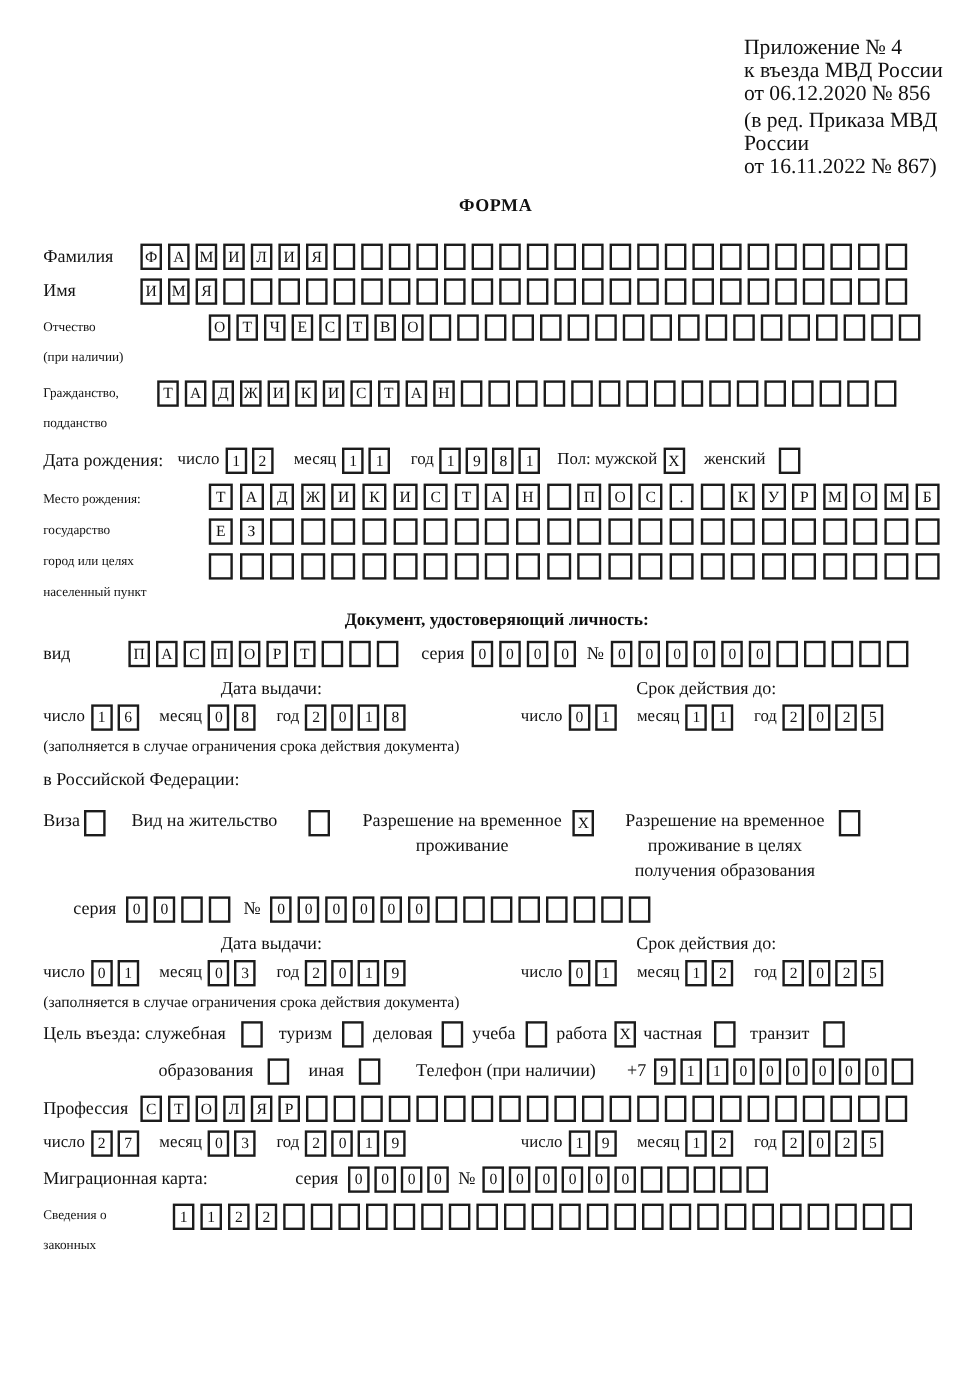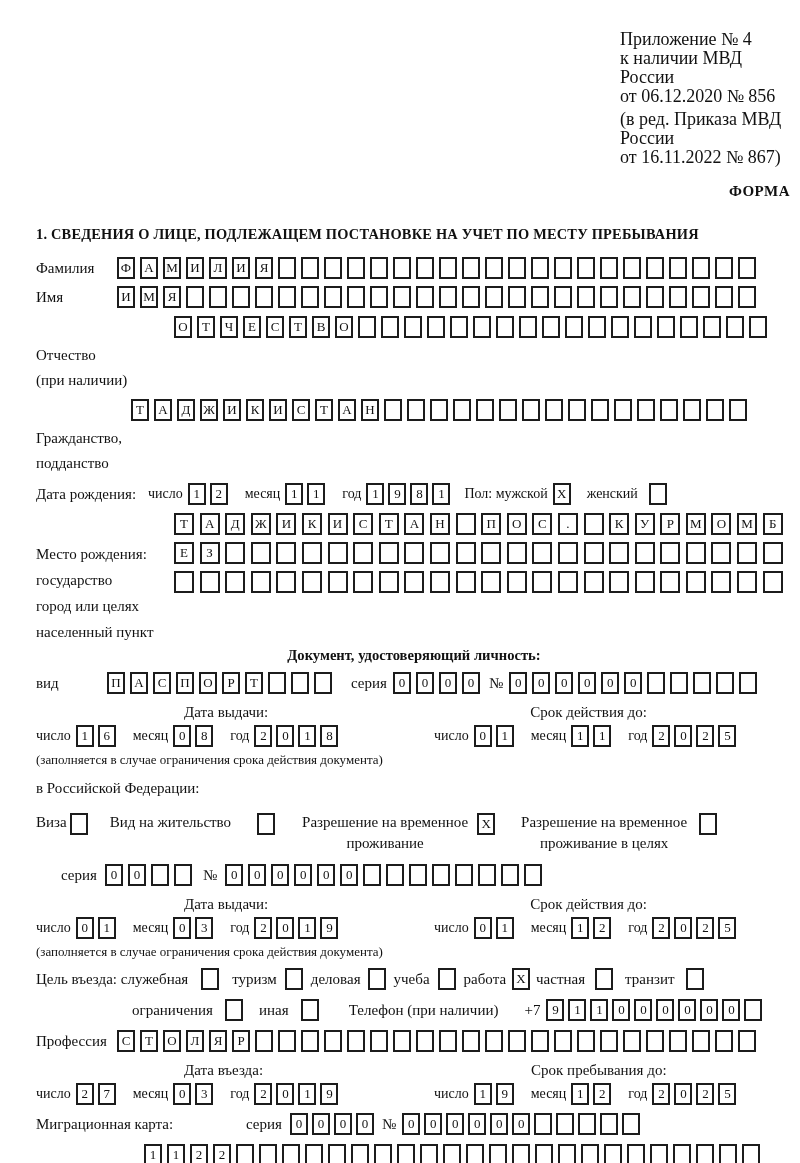--- a/index.html
+++ b/index.html
@@ -1,35 +1,35 @@
 <!DOCTYPE html>
 <html><head>
 <meta charset="utf-8">
 <style>
   html,body{margin:0;padding:0;background:#fff;}
   body{width:800px;height:1163px;overflow:hidden;font-family:"Liberation Serif","DejaVu Serif",serif;color:#111;}
   .page{box-sizing:border-box;width:800px;height:1163px;padding:30px 8px 0 36px;position:relative;}
   .appendix{margin-left:584px;font-size:18px;line-height:19px;}
   .appendix .grp2{margin-top:4px;}
-  .forma{text-align:right;font-weight:bold;font-size:15px;margin-top:16px;padding-right:2px;letter-spacing:.5px;}
+  .forma{text-align:center;font-weight:bold;font-size:15px;margin-top:16px;padding-right:2px;letter-spacing:.5px;}
   .title{ text-align:center;font-weight:bold;font-size:15px;margin-top:22px;line-height:23px;letter-spacing:.2px;}
   .title .uline{display:inline-block;width:64px;border-bottom:2px solid #333;height:14px;margin-left:10px;}
   .sect{font-weight:bold;font-size:14.4px;margin-top:26px;margin-bottom:14px;letter-spacing:.2px;}
   .row{display:flex;align-items:center;margin-bottom:7px;}
   .row.top{align-items:flex-start;}
   .lbl{font-size:15px;flex:none;}
   .w80{width:81px;}
   .w138{width:138px;}
   .w95{width:95px;}
   .cells{display:inline-flex;flex:none;}
   .cell{box-sizing:border-box;flex:none;width:18px;height:22px;border:2px solid #1c1c1c;margin-right:5px;
         display:inline-flex;align-items:center;justify-content:center;font-size:13px;background:#fff;}
   .wide .cell{width:20px;margin-right:5.6px;}
   .tight .cell{margin-right:4px;}
-  .lblcol{flex:none;font-size:15px;line-height:25px;margin-top:28px;}
+  .lblcol{flex:none;font-size:11px;line-height:25px;}
   .boxcol .cells{display:flex;margin-bottom:7px;}
   .center-bold{text-align:center;font-weight:bold;font-size:14.6px;margin:10px 0 8px 0;}
   .mid{font-size:15px;margin:0 6px 0 14px;flex:none;}
   .hdr-pair{display:flex;font-size:15px;margin:10px 0 4px 0;}
   .note-r{font-size:13px;text-align:left;padding-right:42px;margin-top:-2px;margin-bottom:8px;}
   .plain{font-size:15px;line-height:24px;}
   .cb{margin-right:0;}
   .gapL{margin-left:13px;}
   .cblock{display:flex;align-items:flex-start;margin-top:12px;margin-bottom:10px;}
   .cblock .txt{font-size:15px;text-align:center;line-height:21px;flex:none;}
@@ -39,32 +39,31 @@
   .dglbl{font-size:14px;margin-right:5px;flex:none;}
   .mgap{margin-left:13px;}
 </style>
 </head>
 <body>
 
 <div class="page">
 
   <div class="appendix">
     <div>Приложение № 4</div>
-    <div>к наличии МВД России</div>
+    <div>к въезда МВД России</div>
     <div>от 06.12.2020 № 856</div>
     <div class="grp2">(в ред. Приказа МВД России</div>
     <div>от 16.11.2022 № 867)</div>
   </div>
 
   <div class="forma">ФОРМА</div>
 
   <div class="title">
   </div>
 
-  <div class="sect">1. СВЕДЕНИЯ О ЛИЦЕ, ПОДЛЕЖАЩЕМ ПОСТАНОВКЕ НА УЧЕТ ПО МЕСТУ ПРЕБЫВАНИЯ</div>
 
   <div class="row">
     <span class="lbl w80">Фамилия</span>
     <span class="cells">
         <span class="cell">Ф</span>
         <span class="cell">А</span>
         <span class="cell">М</span>
         <span class="cell">И</span>
         <span class="cell">Л</span>
         <span class="cell">И</span>
@@ -405,20 +404,21 @@
     <span class="txt" style="margin-left:22px">Вид на жительство</span>
     <span class="cell cb" style="margin-left:26px"></span>
     <span class="txt" style="margin-left:24px;width:172px">
       <span style="display:block">Разрешение на временное</span>
       <span style="display:block">проживание</span>
     </span>
     <span class="cell cb" style="margin-left:6px">X</span>
     <span class="txt" style="margin-left:20px;width:178px">
       <span style="display:block">Разрешение на временное</span>
       <span style="display:block">проживание в целях</span>
+      <span style="display:block">получения образования</span>
     </span>
     <span class="cell cb" style="margin-left:6px"></span>
   </div>
 
   <div class="row" style="margin-top:4px">
     <span class="lbl" style="margin-left:25px;margin-right:8px">серия</span>
     <span class="cells">
         <span class="cell">0</span>
         <span class="cell">0</span>
         <span class="cell"></span>
@@ -499,21 +499,21 @@
     <span class="lbl" style="margin-left:8px">учеба</span>
     <span class="cell cb" style="margin-left:8px"></span>
     <span class="lbl" style="margin-left:8px">работа</span>
     <span class="cell cb" style="margin-left:6px">X</span>
     <span class="lbl" style="margin-left:6px">частная</span>
     <span class="cell cb" style="margin-left:10px"></span>
     <span class="lbl" style="margin-left:12px">транзит</span>
     <span class="cell cb" style="margin-left:12px"></span>
   </div>
   <div class="row" style="margin-top:9px">
-    <span class="lbl" style="margin-left:96px">ограничения</span>
+    <span class="lbl" style="margin-left:96px">образования</span>
     <span class="cell cb" style="margin-left:12px"></span>
     <span class="lbl" style="margin-left:16px">иная</span>
     <span class="cell cb" style="margin-left:12px"></span>
     <span class="lbl" style="margin-left:30px">Телефон (при наличии)</span>
     <span class="lbl" style="margin-left:26px;margin-right:6px">+7</span>
     <span class="cells tight">
         <span class="cell">9</span>
         <span class="cell">1</span>
         <span class="cell">1</span>
         <span class="cell">0</span>
@@ -553,24 +553,20 @@
         <span class="cell"></span>
         <span class="cell"></span>
         <span class="cell"></span>
         <span class="cell"></span>
         <span class="cell"></span>
         <span class="cell"></span>
         <span class="cell"></span>
       </span>
   </div>
 
-  <div class="hdr-pair">
-    <span style="margin-left:148px">Дата въезда:</span>
-    <span style="margin-left:268px">Срок пребывания до:</span>
-  </div>
   <div class="row">
     <div class="dgroup" style="width:398px">
       <span class="dglbl">число</span>
       <span class="cells tight">
           <span class="cell">2</span>
           <span class="cell">7</span>
         </span>
       <span class="dglbl mgap">месяц</span>
       <span class="cells tight">
           <span class="cell">0</span>

